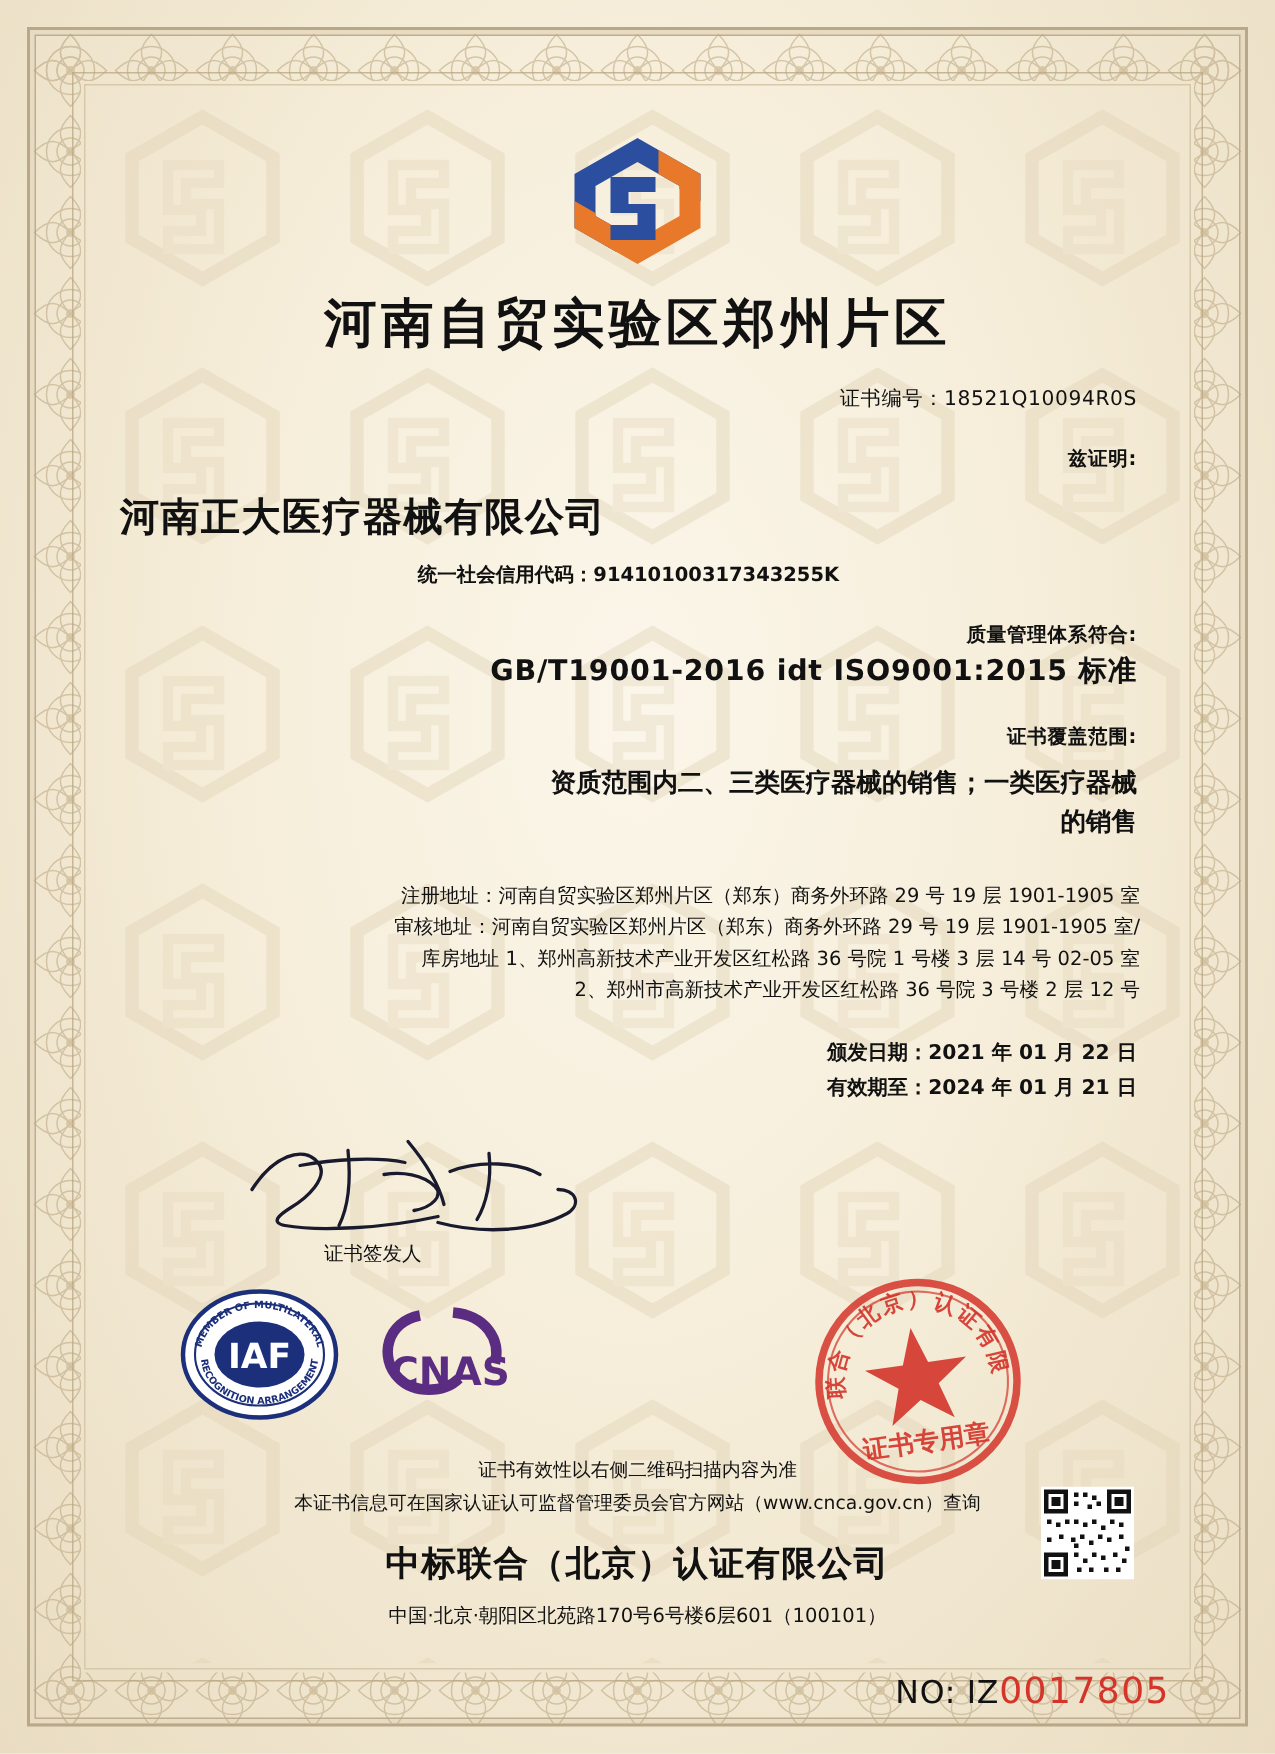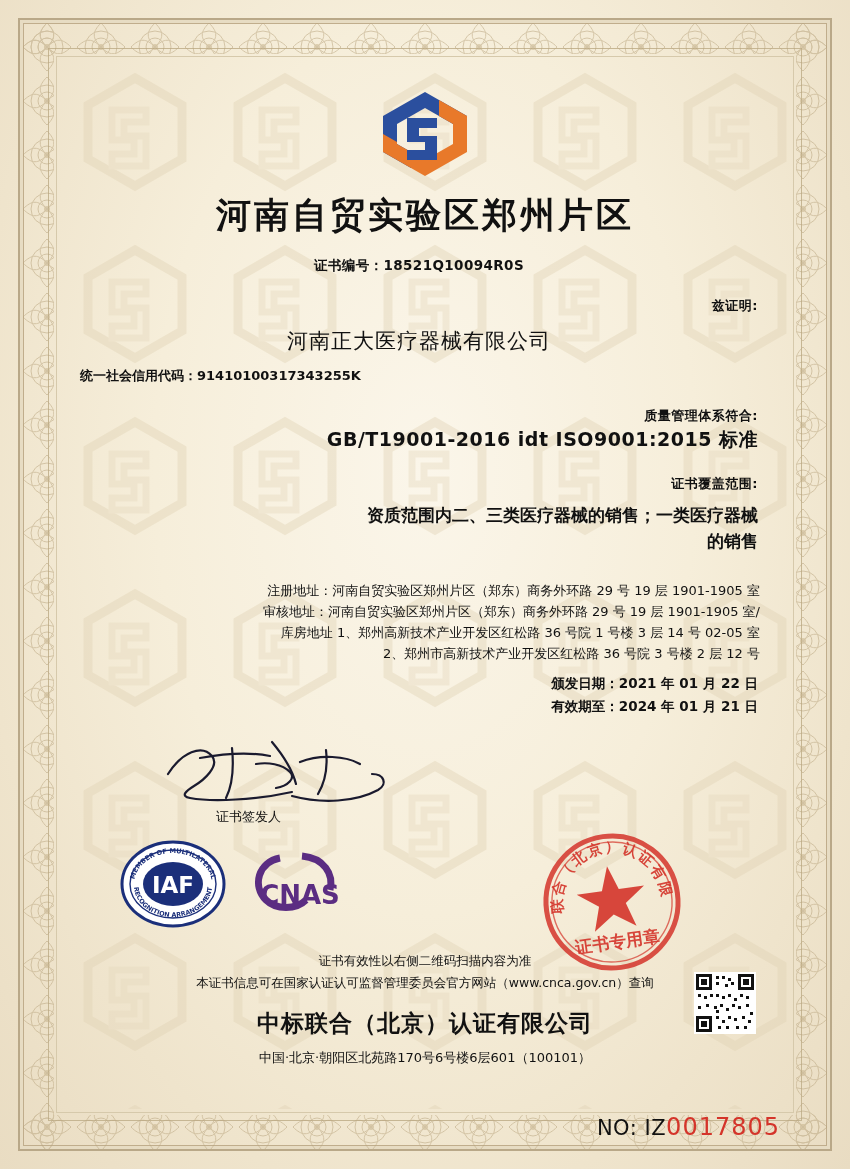--- a/index.html
+++ b/index.html
@@ -48,50 +48,50 @@
     position:absolute;left:80px;top:60px;width:690px;
     text-align:center;
   }
   .logo{margin:28px auto 6px;width:116px;height:92px;}
   .title{
     font-family:"DejaVu Sans","Liberation Sans",sans-serif;
     font-size:35px;font-weight:bold;letter-spacing:3px;
     color:#111;margin:12px 0 0;
   }
   .cert-no{
-    font-size:13.5px;font-weight:bold;color:#111;
+    text-align:right;font-size:13.5px;font-weight:normal;color:#111;
     margin:18px 0 0;padding-right:12px;letter-spacing:.4px;
   }
   .right-label{
     text-align:right;font-size:13px;font-weight:bold;color:#111;
     padding-right:12px;margin-top:22px;letter-spacing:.5px;
   }
   .company{
+    text-align:left;padding-right:12px;margin-top:12px;
+    font-size:26px;font-weight:bold;color:#111;letter-spacing:1px;
+  }
+  .credit{
     text-align:center;padding-right:12px;margin-top:12px;
-    font-size:21px;font-weight:normal;color:#111;letter-spacing:1px;
-  }
-  .credit{
-    text-align:left;padding-right:12px;margin-top:12px;
     font-size:13px;font-weight:bold;color:#111;
   }
   .standard{
     text-align:right;padding-right:12px;margin-top:2px;
     font-size:19px;font-weight:bold;color:#111;letter-spacing:.5px;
   }
   .scope{
     text-align:right;padding-right:12px;margin-top:10px;
     font-size:17px;font-weight:bold;color:#111;line-height:1.5;
   }
   .addr-block{
     margin-top:26px;padding:0 10px 0 14px;
     font-size:13px;color:#111;line-height:1.62;text-align:right;
   }
   .addr-block div{white-space:nowrap;}
   .dates{
-    text-align:right;padding-right:12px;margin-top:8px;
+    text-align:right;padding-right:12px;margin-top:20px;
     font-size:13.5px;font-weight:bold;color:#111;line-height:1.7;
   }
   
   .sig-wrap{position:relative;height:96px;margin-top:16px;}
   .sig-svg{position:absolute;left:80px;top:0;}
   .sig-label{
     position:absolute;left:136px;top:74px;
     font-size:13px;color:#111;
   }
   

